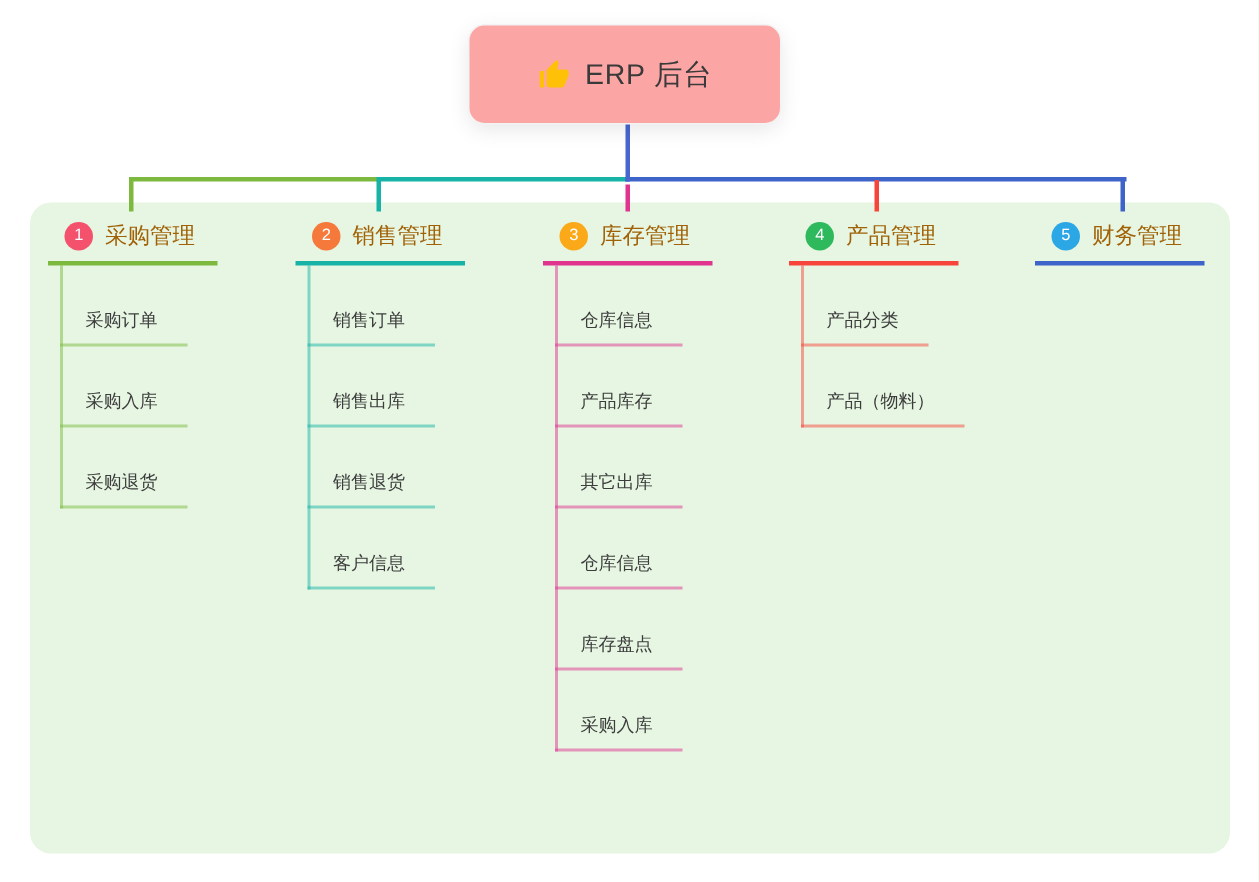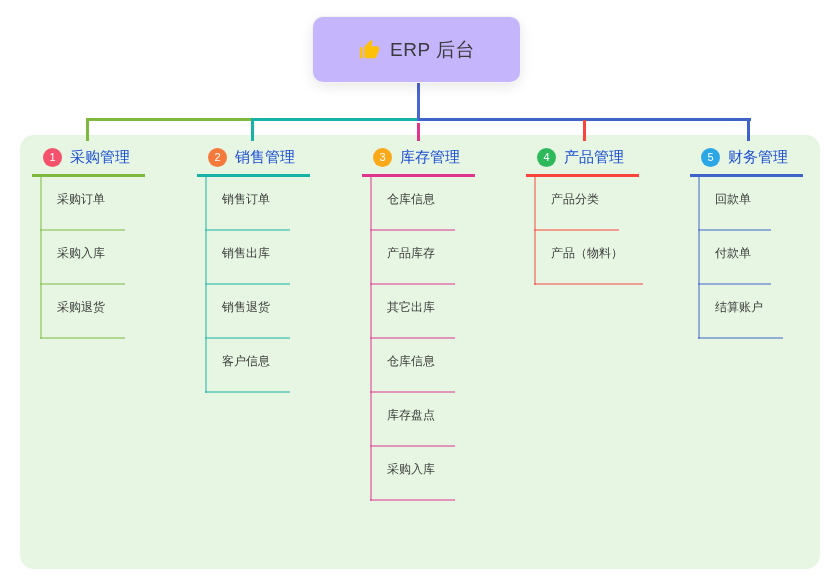--- a/index.html
+++ b/index.html
@@ -10,21 +10,21 @@
     color:#3d3d3d;
   }
   
   .panel{
     position:absolute;left:20px;top:135px;width:800px;height:434px;
     background:var(--panel,#e6f6e2);border-radius:14px;
   }
   
   .root-card{
     position:absolute;left:313px;top:17px;width:207px;height:65px;
-    background:#c4b5fd;border-radius:10px;
+    background:#fca5a5;border-radius:10px;
     box-shadow:0 0 0 1px #f3f3f3,0 4px 14px rgba(0,0,0,.10);
     display:flex;align-items:center;justify-content:center;gap:10px;
     z-index:3;
   }
   .root-title{font-size:19px;color:#3a3a3a;letter-spacing:.5px;}
   .thumb-icon{width:22px;height:22px;display:block;}
   
   .root-vline{position:absolute;left:417px;top:80px;width:3px;height:41px;background:var(--root,#4966d0);z-index:2;}
   .bus{position:absolute;top:118px;height:3px;background:var(--c);z-index:1;}
   .drop{position:absolute;top:120px;width:3px;height:21px;background:var(--c);z-index:2;}
@@ -33,29 +33,29 @@
   .branch-header{
     display:flex;align-items:center;gap:8px;
     padding:4px 15px 7px 11px;border-bottom:3px solid var(--c);
     width:max-content;cursor:default;
   }
   .badge{
     width:19px;height:19px;border-radius:50%;background:var(--badge);
     color:#fff;font-size:11px;line-height:19px;text-align:center;
     flex:0 0 19px;
   }
-  .branch-label{font-size:15px;color:#1d4ed8;white-space:nowrap;}
+  .branch-label{font-size:15px;color:#a16207;white-space:nowrap;}
   .items{position:relative;margin-left:8px;width:max-content;}
   .items::before{
     content:"";position:absolute;left:0;top:0;width:2px;height:100%;
     background:var(--cl);
   }
   .item{
     height:54px;display:flex;align-items:flex-end;
-    padding:0 20px 21px 17px;box-sizing:border-box;
+    padding:0 20px 7px 17px;box-sizing:border-box;
     border-bottom:2px solid var(--cl);
     width:max-content;font-size:12px;color:#3c3c3c;white-space:nowrap;
   }
 </style>
 </head>
 <body style="--panel: #E6F6E2; --root: #4966D0;">
 
 <div class="panel"></div>
 
 <div class="root-vline"></div>
@@ -124,18 +124,13 @@
     <div class="item">产品分类</div>
     <div class="item">产品（物料）</div>
   </div>
 </div>
 
 <div class="branch" style="left: 690px; --c: #3E63C9; --cl: #3E63C980; --badge: #2CA7E6;">
   <div class="branch-header">
     <span class="badge">5</span>
     <span class="branch-label">财务管理</span>
   </div>
-  <div class="items">
-    <div class="item">回款单</div>
-    <div class="item">付款单</div>
-    <div class="item">结算账户</div>
-  </div>
 </div>
 
 </body></html>

